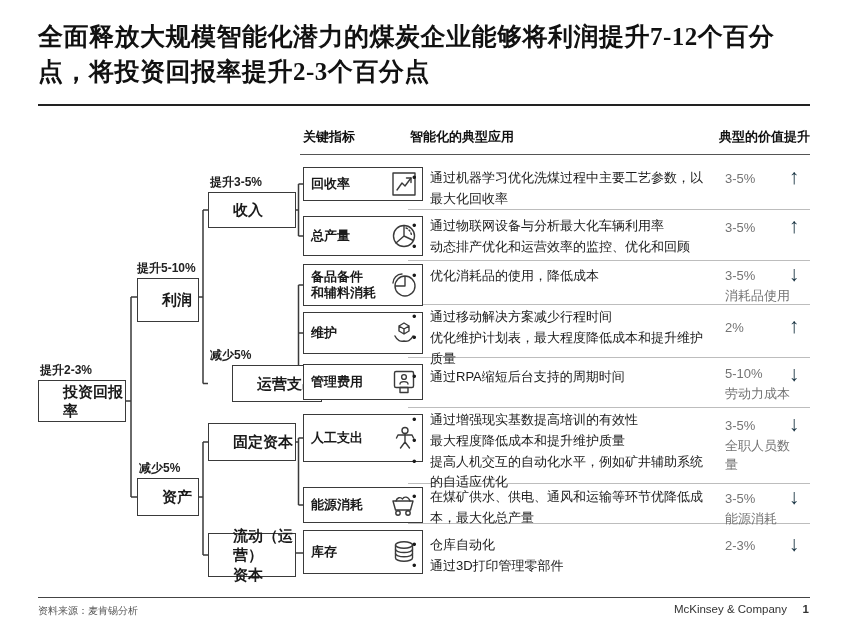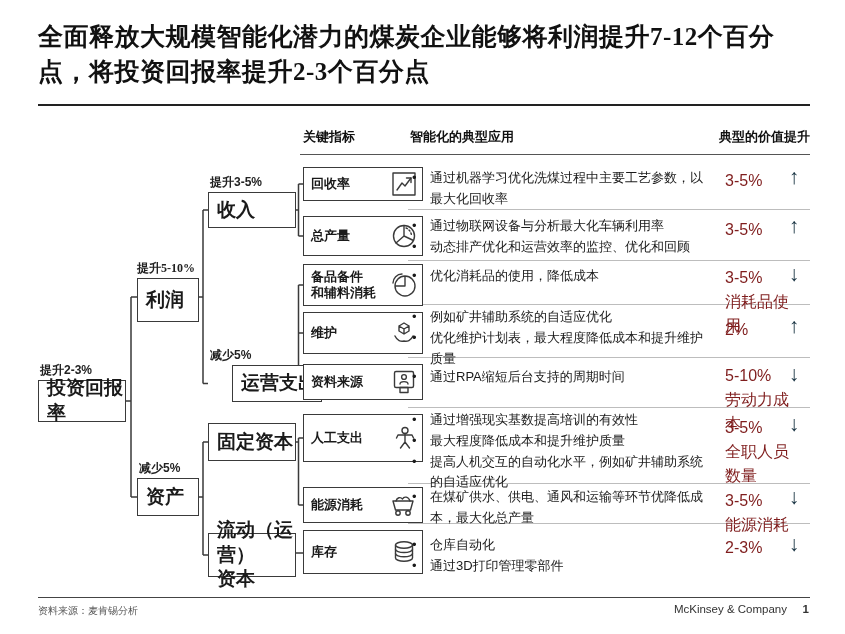--- a/index.html
+++ b/index.html
@@ -14,35 +14,35 @@
   
   .colhead{position:absolute;top:128px;font-size:13px;font-weight:700;color:#111;white-space:nowrap;}
   .ch-indicator{left:303px;}
   .ch-application{left:410px;}
   .ch-value{left:703px;width:107px;text-align:right;}
   .head-rule{position:absolute;left:300px;top:154px;width:510px;height:1px;background:#555;}
   
   .wires{position:absolute;left:0;top:0;width:845px;height:634px;z-index:0;}
   
   .tbox{position:absolute;border:1.5px solid #3a3a3a;background:#fff;z-index:1;
-        display:flex;align-items:center;padding-left:8px;box-sizing:border-box;
-        font-size:19px;font-weight:700;white-space:pre-line;line-height:1.3;}
+        display:flex;align-items:center;padding-left:24px;box-sizing:border-box;
+        font-size:15px;font-weight:700;white-space:pre-line;line-height:1.3;}
   .tnote{position:absolute;font-size:12px;font-weight:600;color:#222;white-space:nowrap;z-index:1;}
   
   .row{position:absolute;left:303px;width:507px;z-index:1;}
   .ind-box{position:absolute;left:0;top:0;width:120px;border:1.5px solid #3a3a3a;
            background:#fff;box-sizing:border-box;display:flex;align-items:center;
            justify-content:space-between;padding:0 5px 0 7px;}
   .ind-label{font-size:13px;font-weight:700;white-space:pre-line;line-height:1.25;}
   .ind-icon{flex:0 0 auto;display:flex;align-items:center;}
   .ind-icon svg{stroke:#3a3a3a;fill:none;stroke-width:1.4;stroke-linecap:round;stroke-linejoin:round;}
   .bullets{position:absolute;left:105px;top:0;width:306px;margin:0;padding:0;list-style:none;}
   .bullets li{position:relative;padding-left:22px;font-size:13px;line-height:1.6;color:#1a1a1a;}
   .bullets li::before{content:"•";position:absolute;left:4px;top:0;font-size:13px;}
-  .val{position:absolute;left:422px;top:2px;width:76px;font-size:16px;line-height:1.5;color:#7f1d1d;}
+  .val{position:absolute;left:422px;top:2px;width:76px;font-size:13px;line-height:1.5;color:#737373;}
   .val .note{display:block;}
   .arrow{position:absolute;left:478px;top:-2px;width:26px;text-align:center;
          font-size:21px;font-weight:700;color:#14303f;}
   .sep{position:absolute;left:408px;width:402px;height:1px;background:#bdbdbd;z-index:0;}
   
   .foot-rule{position:absolute;left:38px;top:597px;width:772px;height:1px;background:#444;}
   .source{position:absolute;left:38px;top:604px;font-size:10px;color:#555;
           font-family:"Liberation Serif","DejaVu Serif",serif;}
   .brand{position:absolute;right:58px;top:603px;font-size:11.5px;color:#333;}
   .pagenum{position:absolute;right:36px;top:603px;font-size:11.5px;font-weight:700;color:#333;}
@@ -68,21 +68,21 @@
       <path d="M296,210 H298.5 M298.5,184 V236 M298.5,184 H303 M298.5,236 H303"></path>
       <path d="M296,383.5 H298.5 M298.5,285 V382 M298.5,285 H303 M298.5,333 H303 M298.5,382 H303"></path>
       <path d="M296,442 H298.5 M298.5,438 V505 M298.5,438 H303 M298.5,505 H303"></path>
       <path d="M296,553 H303"></path>
     </g>
   </svg>
 
   <div class="tnote" style="left:40px;top:362px;">提升2-3%</div>
   <div class="tbox" style="left:38px;top:380px;width:88px;height:42px;"><span>投资回报率</span></div>
 
-  <div class="tnote" style="left:137px;top:260px;font-family:Liberation Serif, serif;">提升5-10%</div>
+  <div class="tnote" style="left:137px;top:260px;">提升5-10%</div>
   <div class="tbox" style="left:137px;top:278px;width:62px;height:44px;"><span>利润</span></div>
 
   <div class="tnote" style="left:139px;top:460px;">减少5%</div>
   <div class="tbox" style="left:137px;top:478px;width:62px;height:38px;"><span>资产</span></div>
 
   <div class="tnote" style="left:210px;top:174px;">提升3-5%</div>
   <div class="tbox" style="left:208px;top:192px;width:88px;height:36px;"><span>收入</span></div>
 
   <div class="tnote" style="left:210px;top:347px;">减少5%</div>
   <div class="tbox" style="left:208px;top:365px;width:90px;height:37px;margin-left:24px;"><span>运营支出</span></div>
@@ -159,30 +159,30 @@
     <div class="ind-box" style="height:42px;">
       <span class="ind-label">维护</span>
       <span class="ind-icon">
         <svg width="26" height="26" viewBox="0 0 26 26">
             <path d="M13,3 L18,6 L13,9 L8,6 Z M8,6 L8,11 L13,14 L18,11 L18,6 M13,9 L13,14"></path>
             <path d="M4,16 C6,20.5 10,22 13,21 M22,16 C20,20.5 16,22 13,21"></path>
           </svg>
       </span>
     </div>
     <ul class="bullets" style="top:-5px;">
-      <li>例如矿井辅助系统的自适应优化</li>
+      <li>通过移动解决方案减少行程时间</li>
       <li>优化维护计划表，最大程度降低成本和提升维护质量</li>
     </ul>
     <div class="val" style="top:6px;"><span>2%</span></div>
     <div class="arrow" style="top:2px;">↑</div>
   </div>
 
   <div class="row" style="top:364px;">
     <div class="ind-box" style="height:36px;">
-      <span class="ind-label">资料来源</span>
+      <span class="ind-label">管理费用</span>
       <span class="ind-icon">
         <svg width="26" height="26" viewBox="0 0 26 26">
             <rect x="3.5" y="2.5" width="19" height="16" rx="1.5"></rect>
             <circle cx="13" cy="8" r="2.4"></circle>
             <path d="M9,15 C9,11.8 17,11.8 17,15"></path>
             <rect x="9" y="18.5" width="8" height="5"></rect>
           </svg>
       </span>
     </div>
     <ul class="bullets" style="top:3px;">

